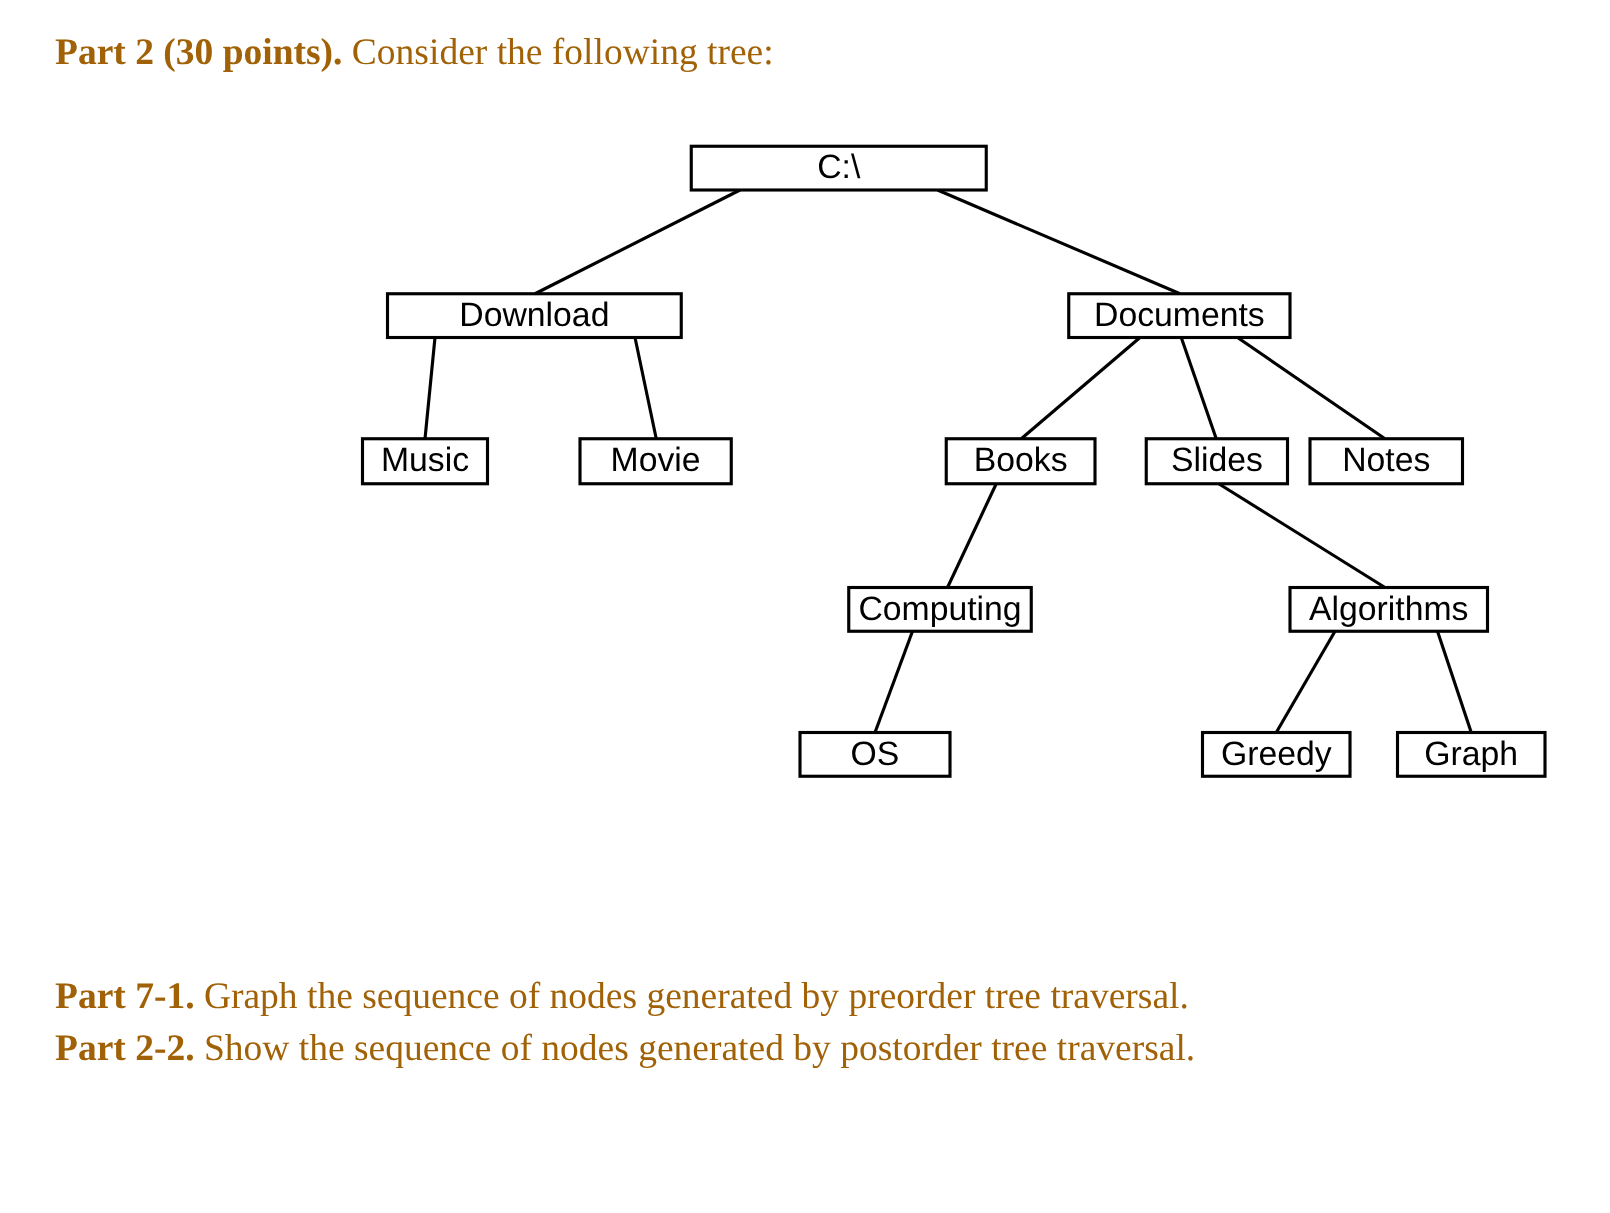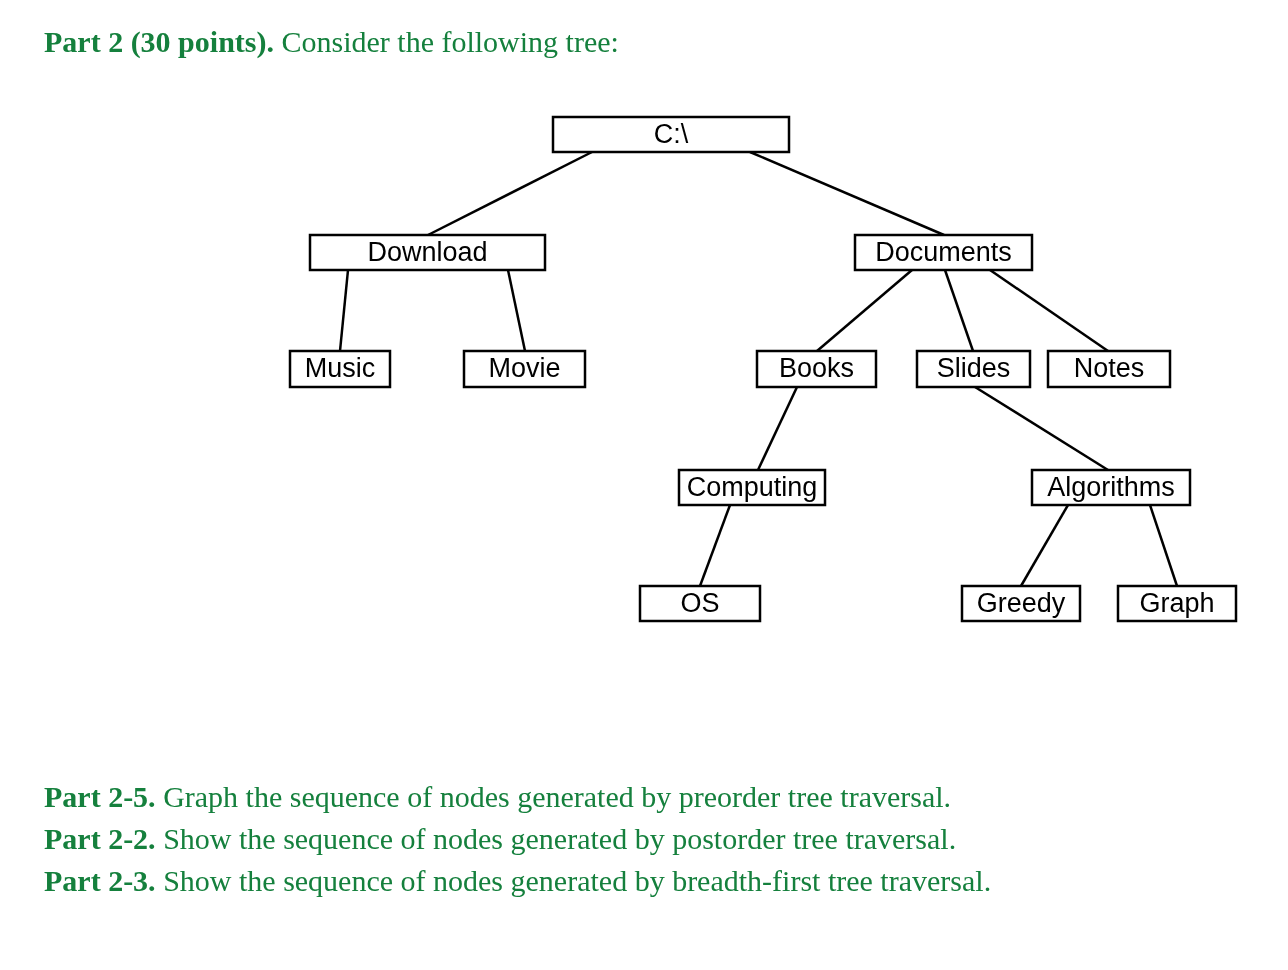--- a/index.html
+++ b/index.html
@@ -17,21 +17,21 @@
   }
   .page {
     position: absolute;
     inset: 0;
   }
   .prompt-line {
     position: absolute;
     font-family: "Liberation Serif", serif;
     font-size: 30px;
     line-height: 34px;
-    color: #15803d;
+    color: #a16207;
     white-space: nowrap;
   }
   .prompt-line .lead {
     font-weight: bold;
   }
   #part2-header {
     left: 44px;
     top: 25px;
   }
   #part21 {
@@ -144,24 +144,21 @@
           <text x="1021" y="509.5" class="node-label" fill="#000000">Greedy</text>
         </g>
         <g>
           <rect x="1118" y="491" width="118" height="35" class="node-box" fill="#ffffff" stroke="#000000"></rect>
           <text x="1177" y="509.5" class="node-label" fill="#000000">Graph</text>
         </g>
       </g>
   </svg>
 
   <div class="prompt-line" id="part21">
-    <span class="lead">Part 2-5.</span><span> Graph the sequence of nodes generated by preorder tree traversal.</span>
+    <span class="lead">Part 7-1.</span><span> Graph the sequence of nodes generated by preorder tree traversal.</span>
   </div>
 
   <div class="prompt-line" id="part22">
     <span class="lead">Part 2-2.</span><span> Show the sequence of nodes generated by postorder tree traversal.</span>
   </div>
 
-  <div class="prompt-line" id="part23">
-    <span class="lead">Part 2-3.</span><span> Show the sequence of nodes generated by breadth-first tree traversal.</span>
-  </div>
 
 </div>
 
 </body></html>

